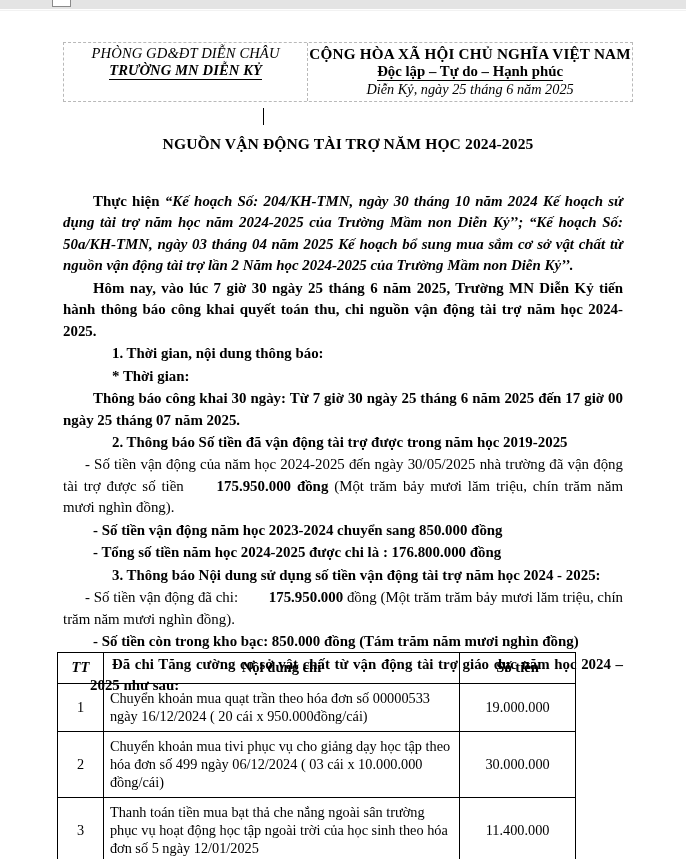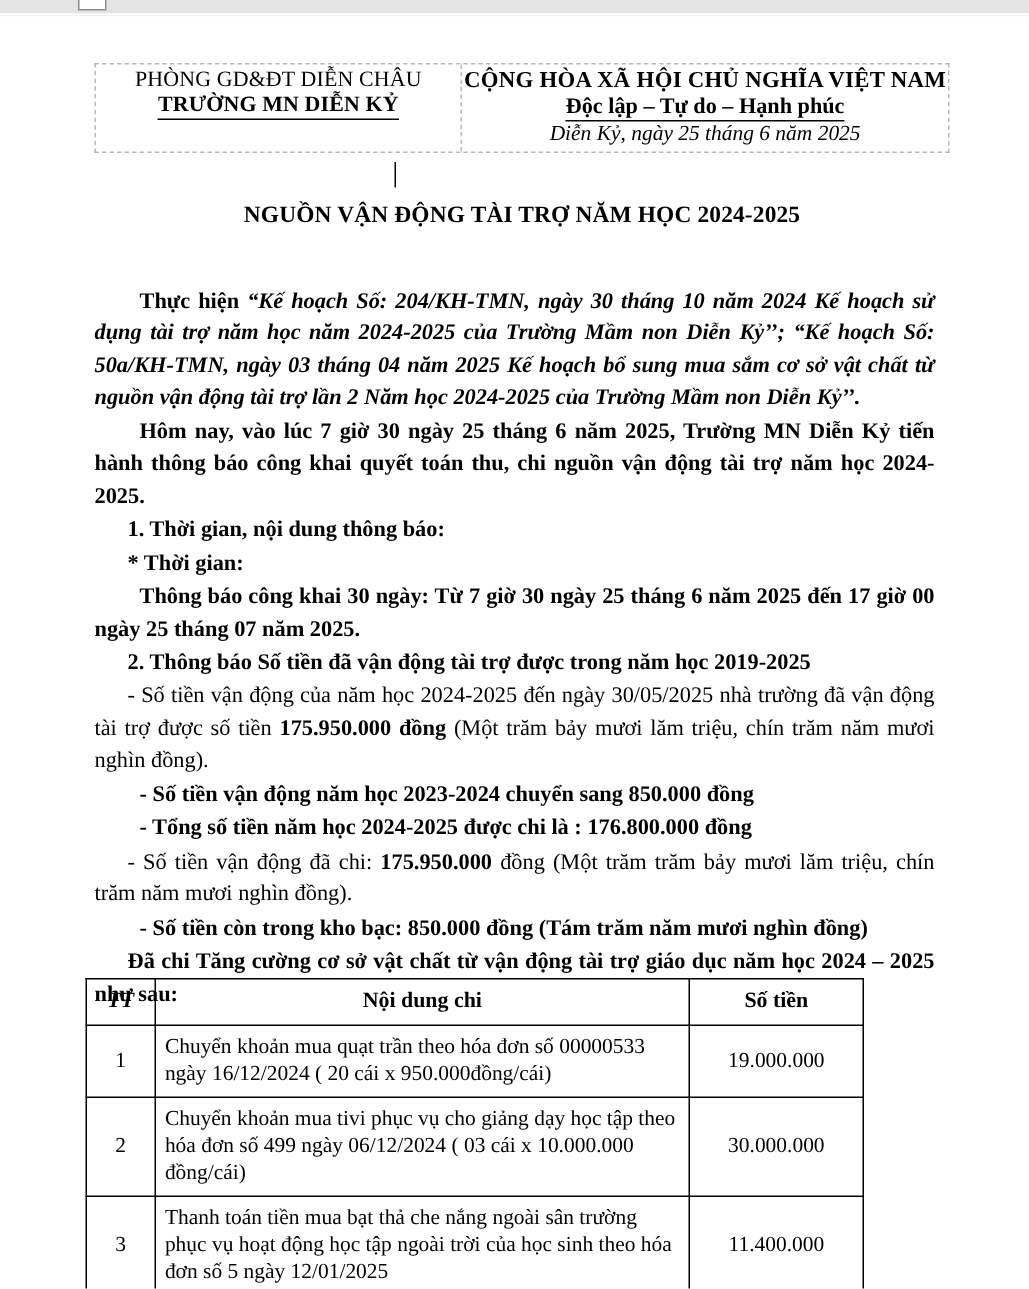--- a/index.html
+++ b/index.html
@@ -69,20 +69,21 @@
     box-sizing: border-box;
   }
   .lh-cell {
     box-sizing: border-box;
     padding: 2px 0 4px 0;
     text-align: center;
   }
   .lh-left {
     width: 245px;
     border-right: 1px dashed #b9b9b9;
+    font-style: italic;
   }
   .lh-right {
     width: 325px;
   }
   .lh-line {
     line-height: 1.16;
     white-space: nowrap;
   }
   .t-plain   { font-size: 14.6px; letter-spacing: .1px; }
   .t-bold    { font-weight: bold; }
@@ -129,21 +130,21 @@
     line-height: 1.44;
   }
   .p {
     margin: 0 0 1px 0;
     text-align: justify;
     text-justify: inter-word;
   }
   .p.ind { text-indent: 30px; font-weight: bold; }
   .p.ind-sm { text-indent: 22px; }
   .p.nojust { text-align: left; }
-  .b { font-weight: bold; }
+  .b { font-weight: bold; margin-left: 27px; }
   .i { font-style: italic; }
 
   
   .spend-table {
     position: absolute;
     left: 57px;
     top: 641px;
     width: 519px;
     border-collapse: collapse;
     font-size: 14.3px;
@@ -215,20 +216,21 @@
     <p class="p ind-sm b">2. Thông báo Số tiền đã vận động tài trợ được trong năm học 2019-2025</p>
 
     <p class="p ind-sm">
       <span>- Số tiền vận động của năm học 2024-2025 đến ngày 30/05/2025 nhà trường đã vận động tài trợ được số tiền </span><span class="b">175.950.000 đồng</span><span> (Một trăm bảy mươi lăm triệu, chín trăm năm mươi nghìn đồng).</span>
     </p>
 
     <p class="p ind nojust">- Số tiền vận động năm học 2023-2024 chuyển sang 850.000 đồng</p>
 
     <p class="p ind nojust">- Tổng số tiền năm học 2024-2025 được chi là : 176.800.000 đồng</p>
 
+    <p class="p ind-sm b nojust">3. Thông báo Nội dung sử dụng số tiền vận động tài trợ năm học 2024 - 2025:</p>
 
     <p class="p ind-sm">
       <span>- Số tiền vận động đã chi: </span><span class="b">175.950.000</span><span>  đồng (Một trăm trăm bảy mươi lăm triệu, chín trăm năm mươi nghìn đồng).</span>
     </p>
 
     <p class="p ind nojust">- Số tiền còn trong kho bạc: 850.000 đồng (Tám trăm năm mươi nghìn đồng)</p>
 
     <p class="p ind-sm b">Đã chi Tăng cường cơ sở vật chất từ vận động tài trợ giáo dục năm học 2024 – 2025 như sau:</p>
 
   </div>

